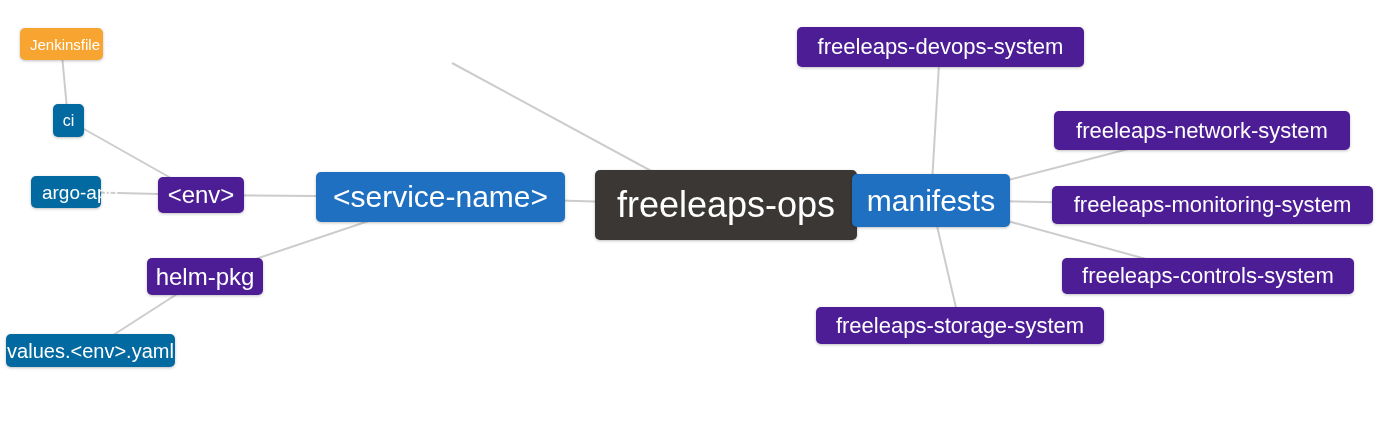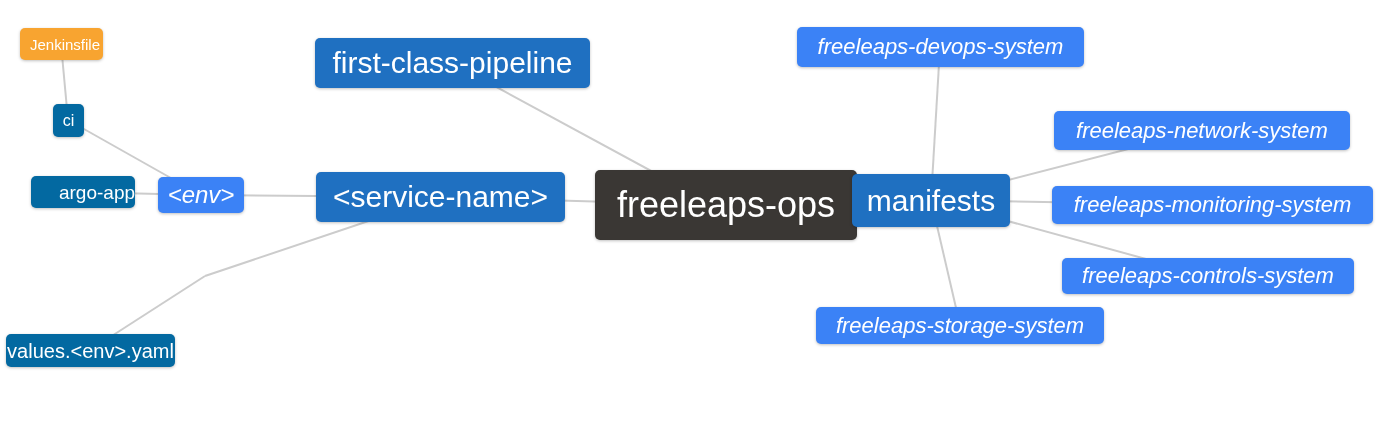--- a/index.html
+++ b/index.html
@@ -18,27 +18,27 @@
     color:#ffffff;
     border-radius:5px;
     box-shadow:0 1px 3px rgba(0,0,0,0.25);
     white-space:nowrap;
     box-sizing:border-box;
     cursor:pointer;
     line-height:1;
   }
   .c-orange{background:#f8a430;padding-left:7px;}
   .c-red{background:#0369a1;}
-  .c-green{background:#3b82f6;font-style:italic;}
+  .c-green{background:#4c1d95;}
   .c-blue{background:#1f70c1;}
   .c-dark{background:#3a3734;margin-left:12px;}
 
   #n-jenkinsfile{left:20px;top:28px;width:83px;height:32px;font-size:15px;}
   #n-ci{left:53px;top:104px;width:31px;height:33px;font-size:16px;}
-  #n-argo-app{left:31px;top:176px;width:104px;height:32px;font-size:19px;padding-left:28px;}
+  #n-argo-app{left:31px;top:176px;width:70px;height:32px;font-size:19px;padding-left:28px;}
   #n-env{left:158px;top:177px;width:86px;height:36px;font-size:24px;}
   #n-helm-pkg{left:147px;top:258px;width:116px;height:37px;font-size:24px;}
   #n-values{left:6px;top:334px;width:169px;height:33px;font-size:20px;}
   #n-first-class-pipeline{left:315px;top:38px;width:275px;height:50px;font-size:30px;}
   #n-service-name{left:316px;top:172px;width:249px;height:50px;font-size:30px;}
   #n-freeleaps-ops{left:583px;top:170px;width:262px;height:70px;font-size:36px;}
   #n-manifests{left:852px;top:174px;width:158px;height:53px;font-size:30px;}
   #n-devops-system{left:797px;top:27px;width:287px;height:40px;font-size:22px;}
   #n-network-system{left:1054px;top:111px;width:296px;height:39px;font-size:22px;}
   #n-monitoring-system{left:1052px;top:186px;width:321px;height:38px;font-size:22px;}
@@ -64,22 +64,22 @@
     <line x1="931" y1="200" x2="1202" y2="130"></line>
     <line x1="931" y1="200" x2="1212" y2="205"></line>
     <line x1="931" y1="200" x2="1208" y2="276"></line>
     <line x1="931" y1="200" x2="960" y2="325"></line>
   </svg>
 
   <div id="n-jenkinsfile" class="node c-orange">Jenkinsfile</div>
   <div id="n-ci" class="node c-red">ci</div>
   <div id="n-argo-app" class="node c-red">argo-app</div>
   <div id="n-env" class="node c-green">&lt;env&gt;</div>
+  <div id="n-helm-pkg" class="node c-green">helm-pkg</div>
   <div id="n-values" class="node c-red">values.&lt;env&gt;.yaml</div>
-  <div id="n-first-class-pipeline" class="node c-blue">first-class-pipeline</div>
   <div id="n-service-name" class="node c-blue">&lt;service-name&gt;</div>
   <div id="n-freeleaps-ops" class="node c-dark">freeleaps-ops</div>
   <div id="n-manifests" class="node c-blue">manifests</div>
   <div id="n-devops-system" class="node c-green">freeleaps-devops-system</div>
   <div id="n-network-system" class="node c-green">freeleaps-network-system</div>
   <div id="n-monitoring-system" class="node c-green">freeleaps-monitoring-system</div>
   <div id="n-controls-system" class="node c-green">freeleaps-controls-system</div>
   <div id="n-storage-system" class="node c-green">freeleaps-storage-system</div>
 
 </div>

